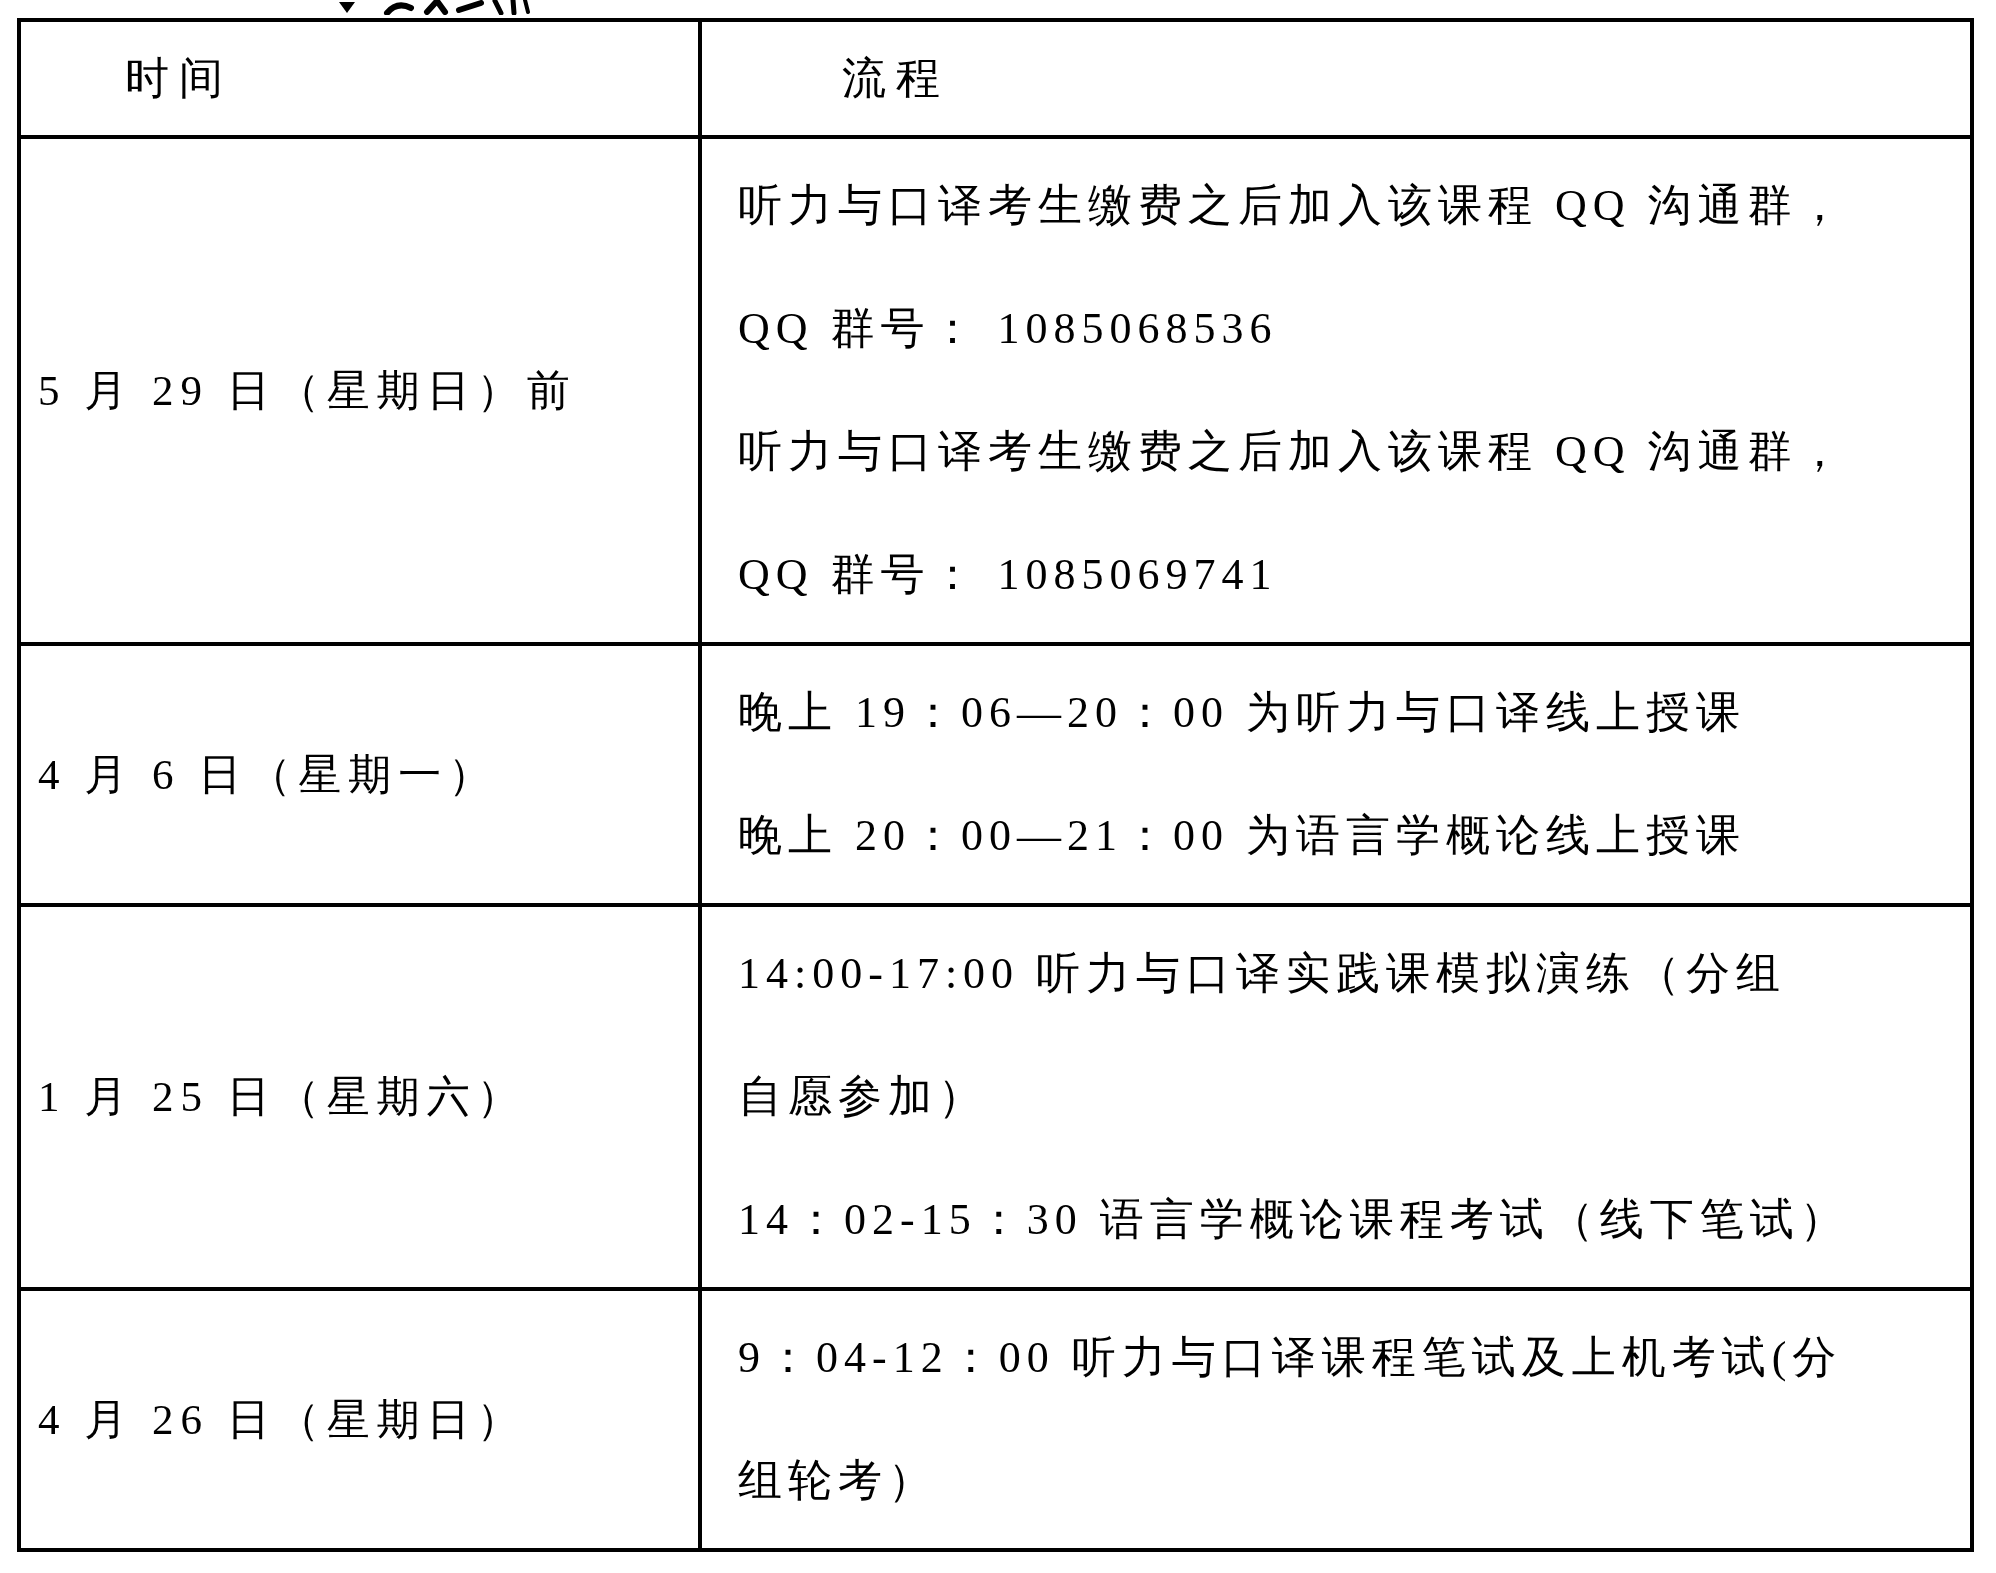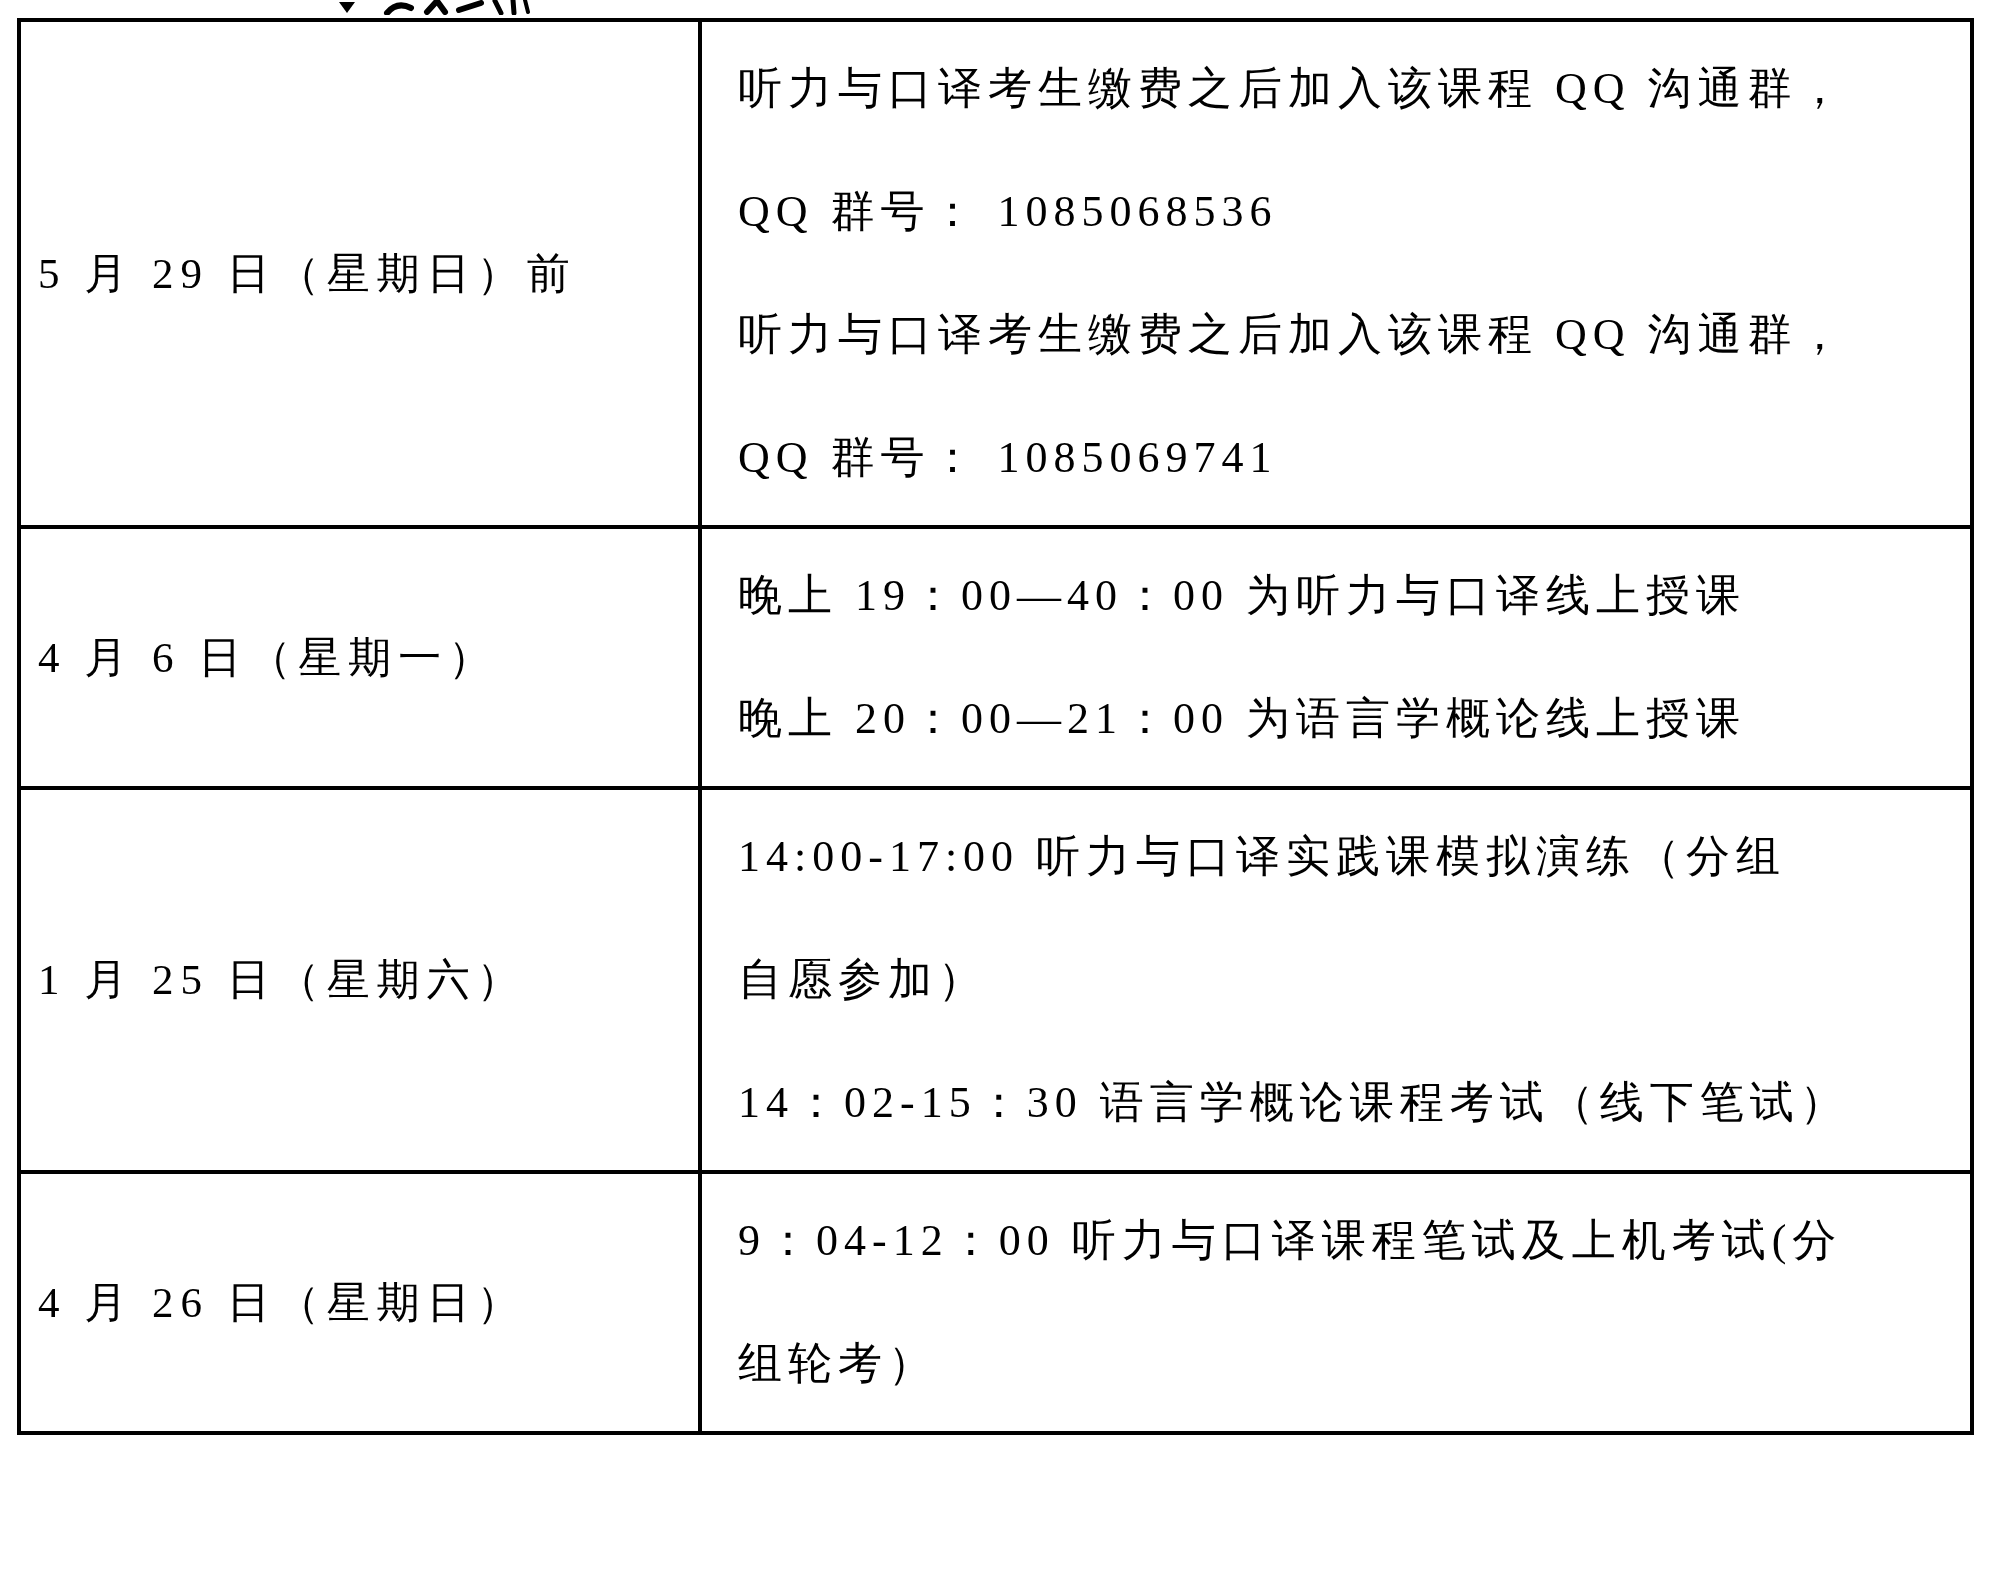--- a/index.html
+++ b/index.html
@@ -91,35 +91,39 @@
     <path d="M190,0 L193,12" fill="none" stroke="#000" stroke-width="4" stroke-linecap="round"></path>
   </svg>
 
   <table class="schedule">
     <colgroup>
         <col class="c1">
         <col class="c2">
       </colgroup>
 
     <tbody>
+        <tr class="r-header">
+      <th class="h-time">时间</th>
+      <th class="h-proc">流程</th>
+    </tr>
 
     <tr class="r0">
       <td class="time">5 月 29 日（星期日）前</td>
       <td class="proc">
             <p>听力与口译考生缴费之后加入该课程 QQ 沟通群，</p>
             <p>QQ 群号： 1085068536</p>
             <p>听力与口译考生缴费之后加入该课程 QQ 沟通群，</p>
             <p>QQ 群号： 1085069741</p>
           </td>
     </tr>
 
     <tr class="r1">
       <td class="time">4 月 6 日（星期一）</td>
       <td class="proc">
-            <p>晚上 19：00—40：00 为听力与口译线上授课</p>
+            <p>晚上 19：06—20：00 为听力与口译线上授课</p>
             <p>晚上 20：00—21：00 为语言学概论线上授课</p>
           </td>
     </tr>
 
 
     <tr class="r3">
       <td class="time">1 月 25 日（星期六）</td>
       <td class="proc">
             <p>14:00-17:00 听力与口译实践课模拟演练（分组</p>
             <p>自愿参加）</p>

